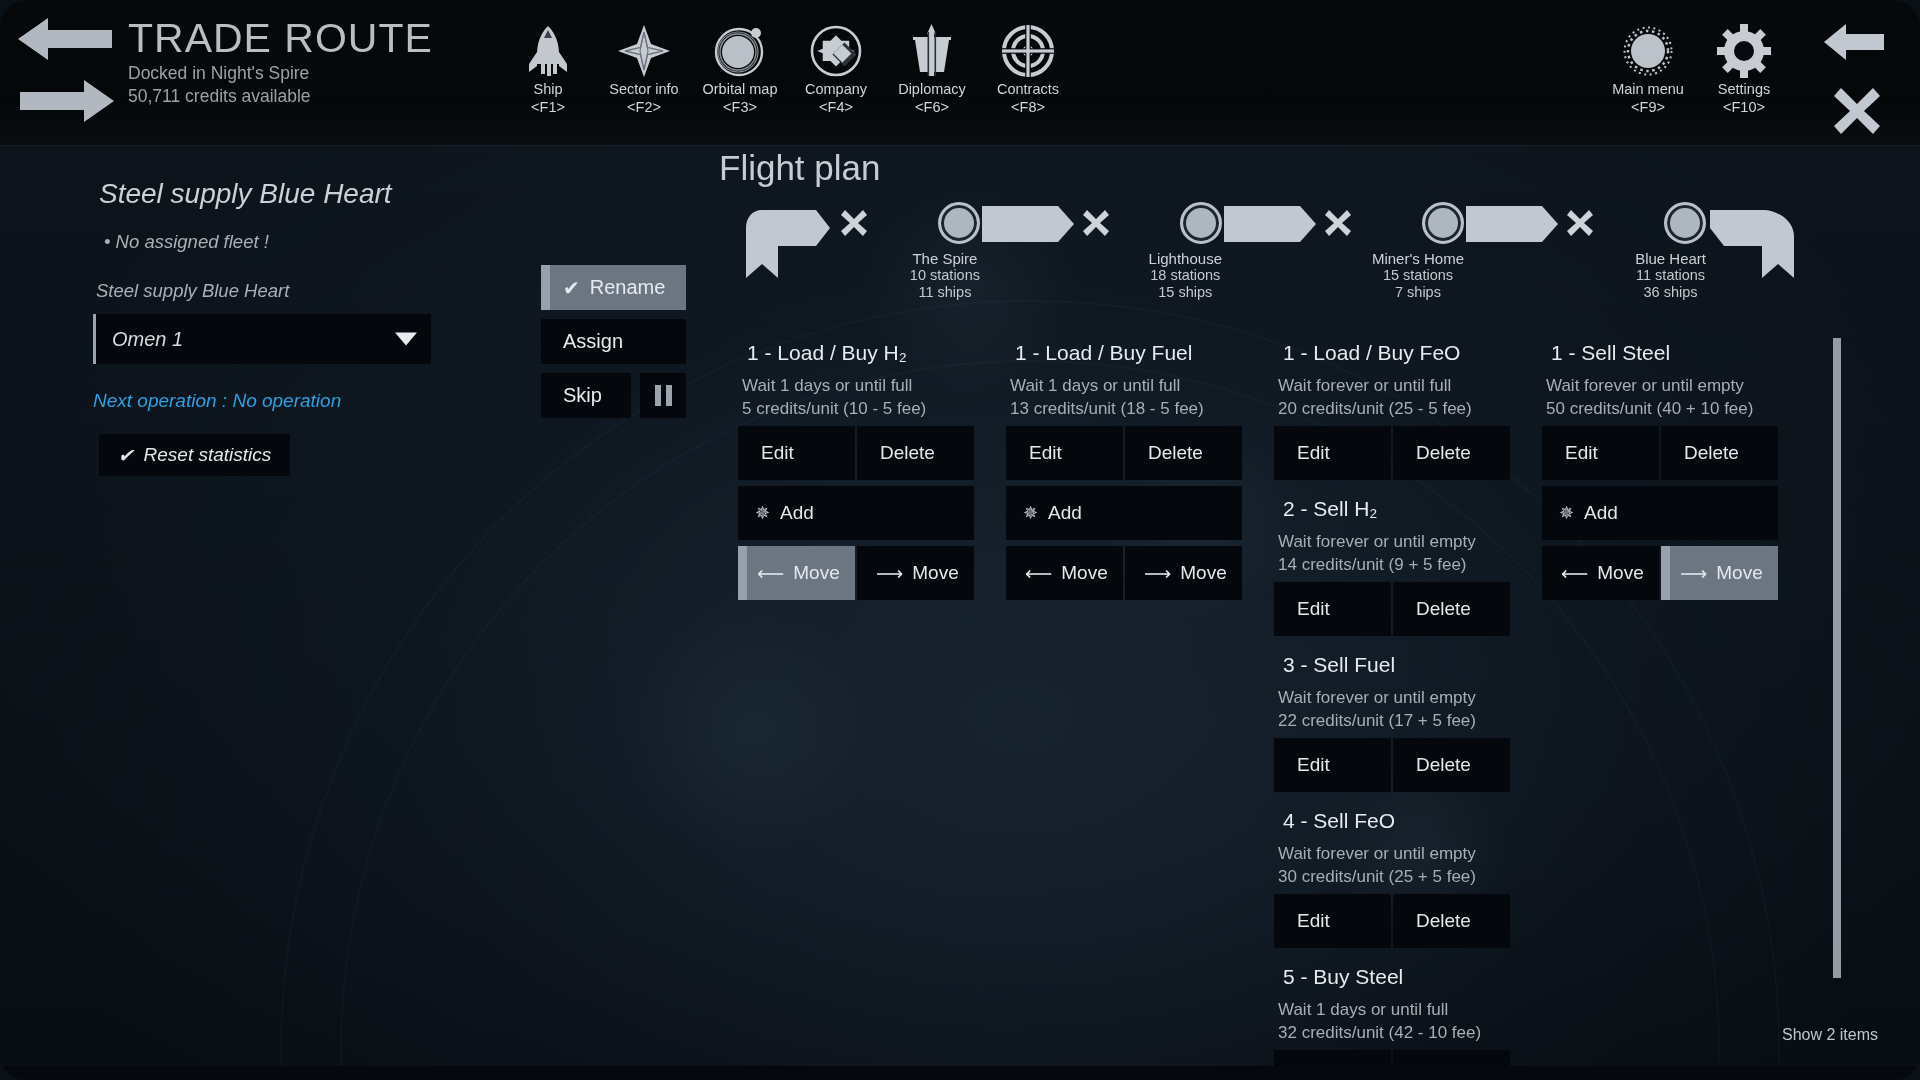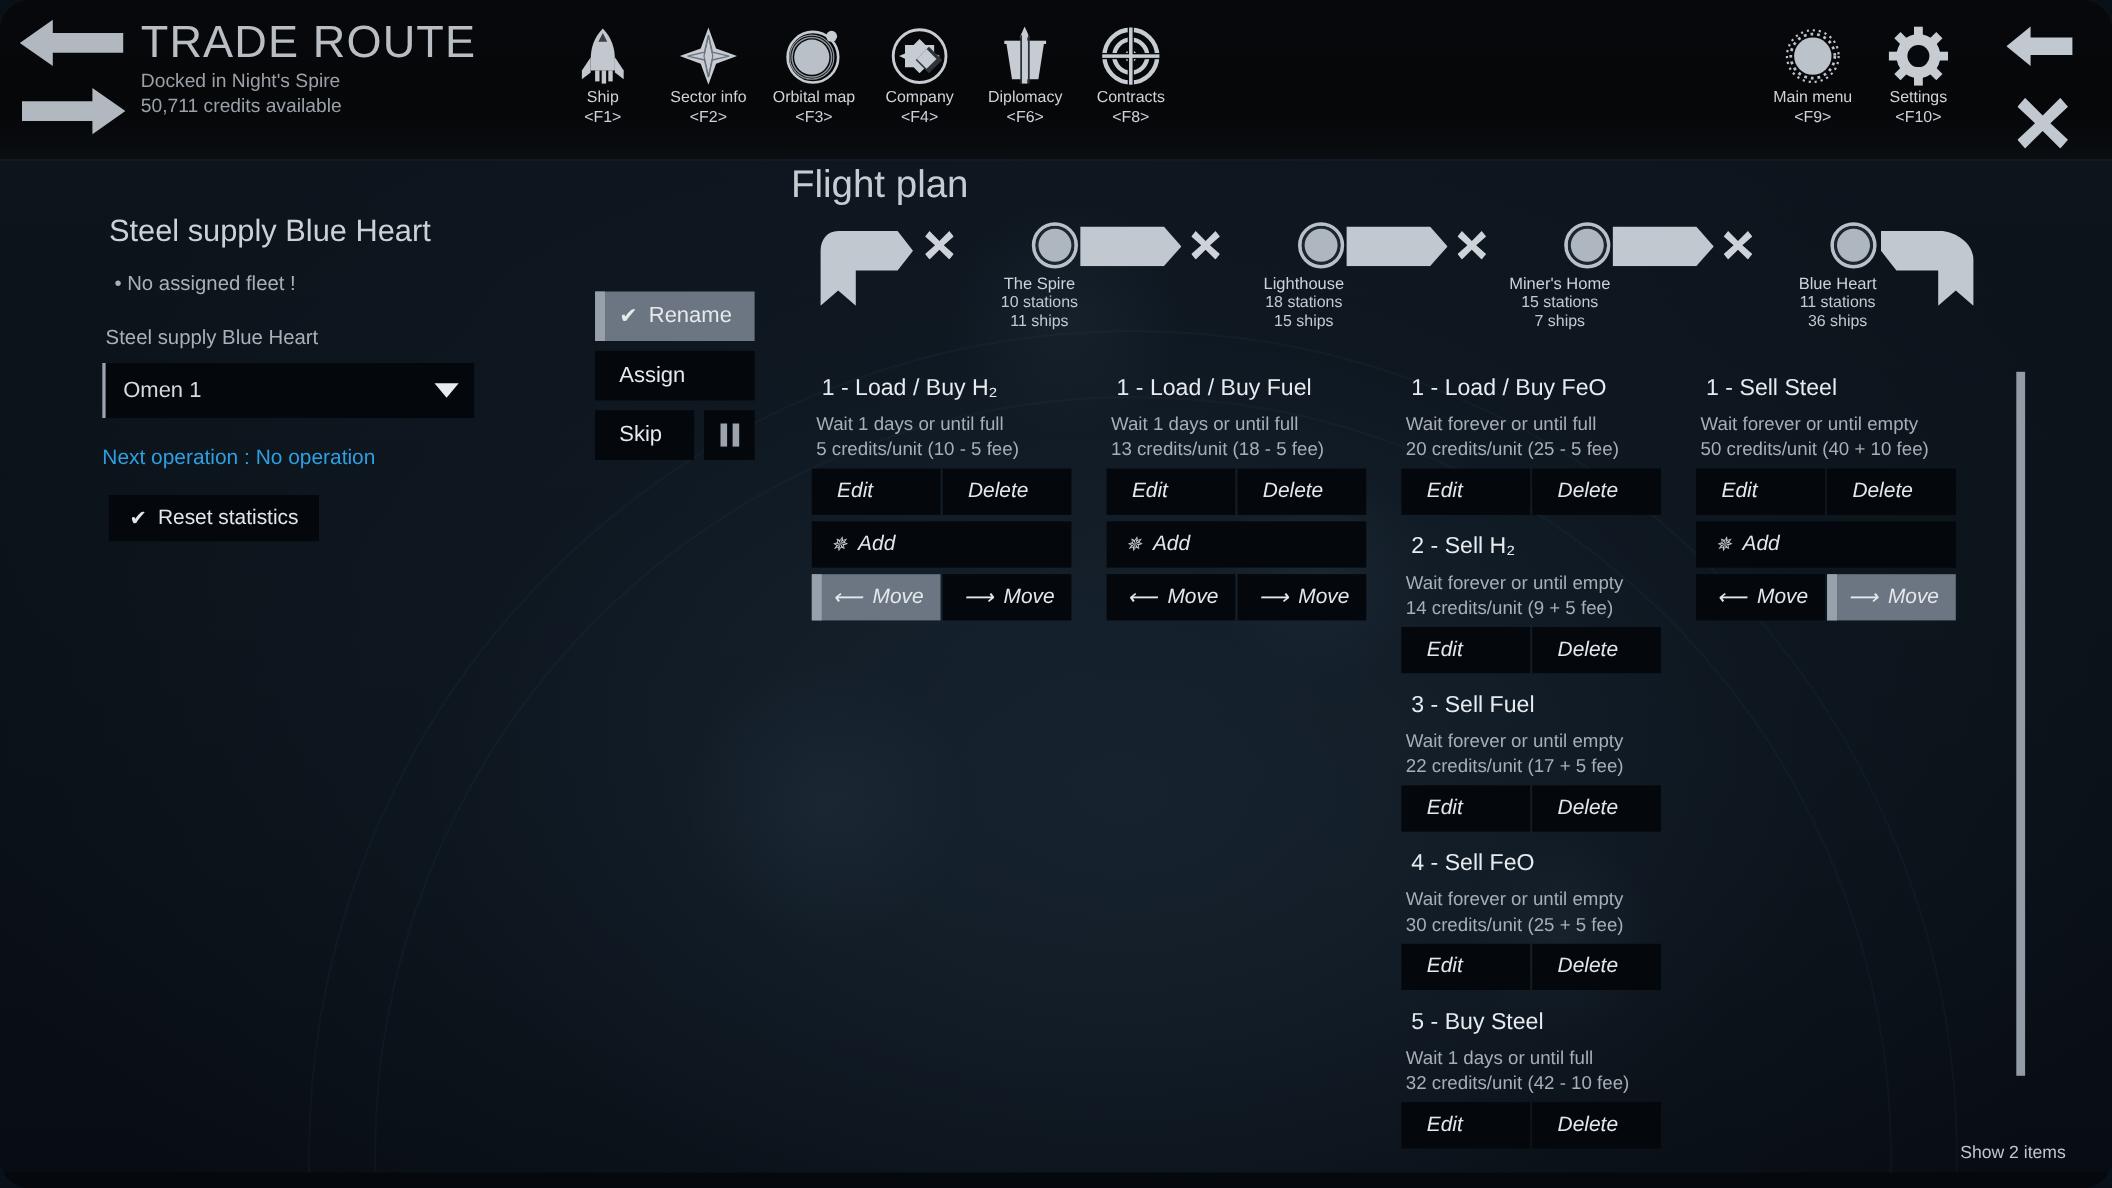--- a/index.html
+++ b/index.html
@@ -56,21 +56,21 @@
     cursor: pointer; padding-top: 10px;
   }
   .nav-ico { height: 58px; display: flex; align-items: center; justify-content: center; }
   .nav-label { font-size: 14.5px; color: #cfd4d9; line-height: 18px; text-align: center; }
   .nav-key   { font-size: 14.5px; color: #cfd4d9; line-height: 18px; text-align: center; }
 
   .right-icons { position: absolute; right: 128px; top: 12px; display: flex; gap: 0; }
   .win-btns { position: absolute; right: 12px; top: 10px; width: 104px; height: 116px; }
 
   
-  #leftpanel { position: absolute; left: 0; top: 162px; width: 560px; }
+  #leftpanel { position: absolute; left: 0; top: 146px; width: 560px; font-style: italic; }
   .route-title { font-size: 28px; color: #cbd1d7; padding: 30px 0 0 99px; line-height: 36px; }
   .warn-line { font-size: 18.5px; color: #a9b0b7; padding: 19px 0 0 104px; }
   .field-label { font-size: 18.5px; color: #a9b0b7; padding: 27px 0 0 96px; }
   .select-wrap {
     position: relative; margin: 12px 0 0 93px; width: 338px; height: 50px;
     background: #04070b; border-left: 3px solid #9aa4ae;
     display: flex; align-items: center; cursor: pointer;
   }
   .select-value { font-size: 20px; color: #d6dbe0; padding-left: 16px; }
   .select-caret {
@@ -121,40 +121,39 @@
   .xmark { width: 40px; display: flex; justify-content: center; padding-top: 18px; }
   .seg { width: 96px; padding-top: 14px; display: flex; justify-content: center; }
 
   
   #columns { position: absolute; left: 738px; top: 330px; display: flex; gap: 2px; }
   .opcol { width: 266px; }
   .op-title { font-size: 21px; color: #e7ebef; padding: 8px 0 0 9px; line-height: 30px; }
   .op-desc { font-size: 17px; color: #a7aeb5; padding: 6px 0 0 4px; line-height: 23px; }
   .btnrow { display: flex; gap: 2px; margin-top: 6px; }
   .opbtn {
-    height: 42px; background: #04070b; color: #e4e8ec; font-size: 19px;
+    height: 54px; background: #04070b; color: #e4e8ec; font-size: 19px;
     display: flex; align-items: center; cursor: pointer; padding-left: 23px;
     width: 117px;
-    font-style: italic;
   }
   .opbtn.wide { width: 236px; padding-left: 17px; gap: 10px; }
   .opbtn.move { width: 117px; gap: 9px; padding-left: 19px; position: relative; }
   .opbtn.move.sel { background: #6c7682; }
   .opbtn.move.sel::before {
     content: ""; position: absolute; left: 0; top: 0; width: 9px; height: 100%; background: #97a0ab;
   }
   .star { color: #c8ced4; font-size: 18px; }
 
   
   #scrollbar {
     position: absolute; right: 79px; top: 338px; width: 8px; height: 640px;
     background: #939ba4;
   }
   #show-items {
-    position: absolute; right: 42px; bottom: 22px; font-size: 16px; color: #c0c6cc;
+    position: absolute; right: 42px; bottom: 36px; font-size: 16px; color: #c0c6cc;
   }
   #bottom-bar {
     position: absolute; left: 0; bottom: 0; width: 1920px; height: 14px;
     background: #05080c;
   }
 </style>
 </head>
 <body>
 
 <div id="app">

